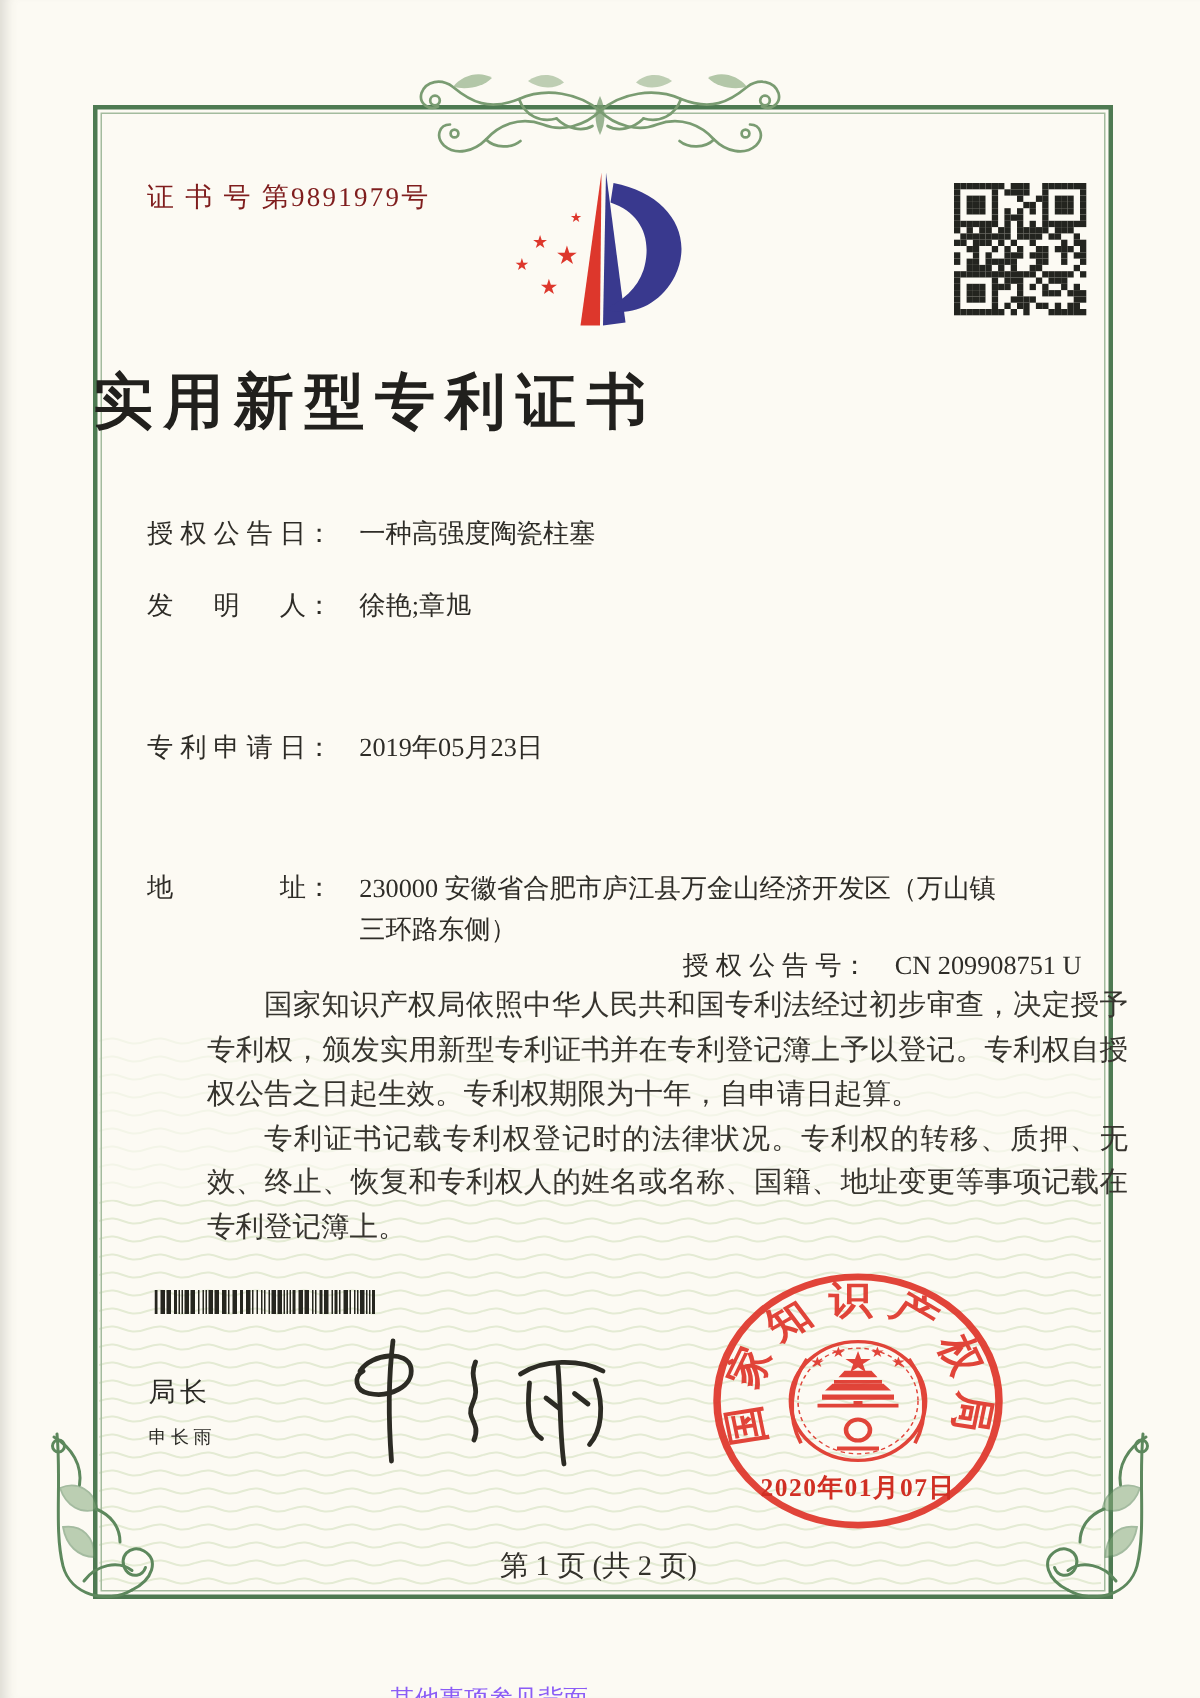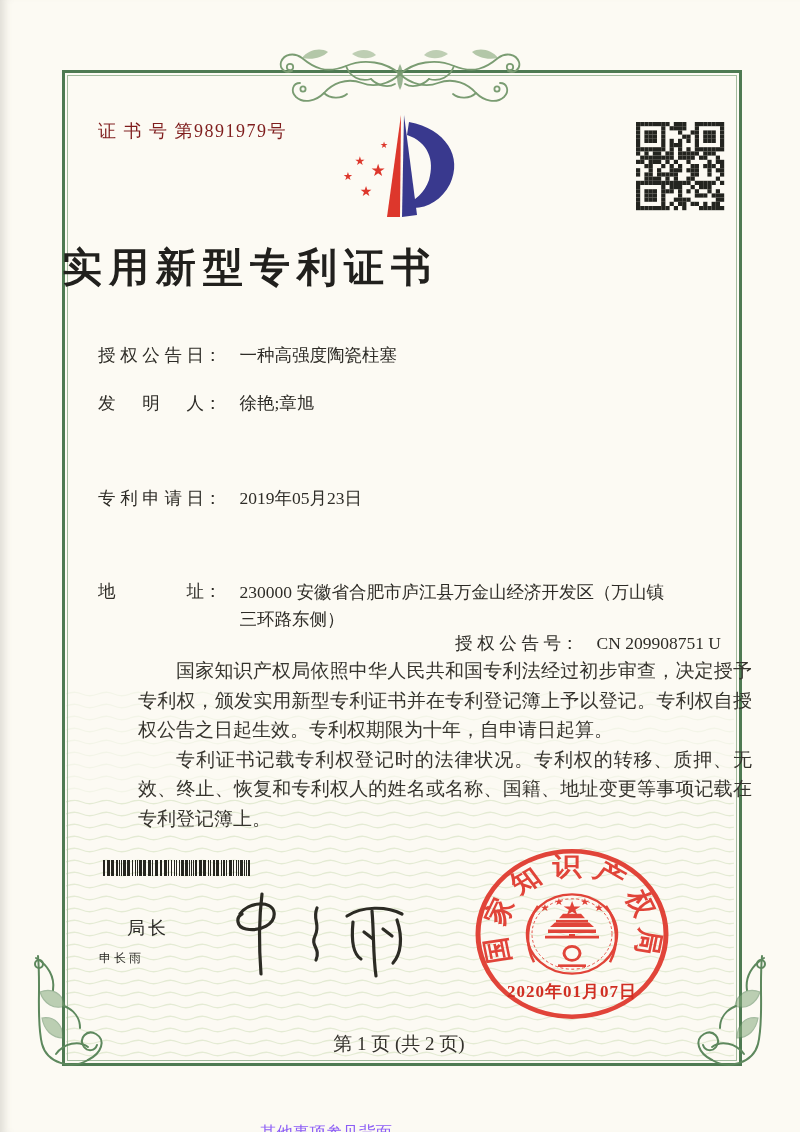--- a/index.html
+++ b/index.html
@@ -18,21 +18,21 @@
   .field{position:absolute;left:98px;font-size:17.5px;white-space:nowrap;color:#2e2c27;}
   .flabel{display:inline-block;width:106px;text-align:justify;text-align-last:justify;vertical-align:top;}
   .fvalue{margin-left:18px;}
   .addr .fvalue{display:inline-block;white-space:normal;width:438px;line-height:27px;vertical-align:top;}
   .f-grant2{left:455px;}
   .paras{position:absolute;left:98px;top:656px;width:614px;font-size:19px;line-height:29.5px;
     text-align:justify;color:#36342e;margin-left:40px;}
   .paras p{margin:0;text-indent:2em;}
   .barcode{position:absolute;left:103px;top:860px;}
   .signer-title{position:absolute;left:99px;top:916px;font-size:18px;letter-spacing:3px;
-    font-family:"Liberation Sans","DejaVu Sans",sans-serif;color:#2a2925;margin-left:28px;}
+    font-family:"Liberation Sans","DejaVu Sans",sans-serif;color:#2a2925;}
   .signer-name{position:absolute;left:99px;top:950px;font-size:12px;letter-spacing:3px;
     font-family:"Liberation Sans","DejaVu Sans",sans-serif;color:#2a2925;}
   .signature{position:absolute;left:222px;top:884px;}
   .seal{position:absolute;left:470px;top:838px;opacity:.93;}
   .seal-date{position:absolute;left:470px;top:980px;width:204px;text-align:center;
     font-size:17px;font-weight:bold;color:#d02f23;letter-spacing:1px;}
   .page-info{position:absolute;left:62px;top:1031px;width:674px;text-align:center;font-size:19px;color:#34322c;}
   .back-note{position:absolute;left:0;top:1122px;width:652px;text-align:center;font-size:16.5px;color:#8b5cf6;}
   .waves{position:absolute;left:66px;top:688px;}
   .flourish-top{position:absolute;left:278px;top:32px;}

